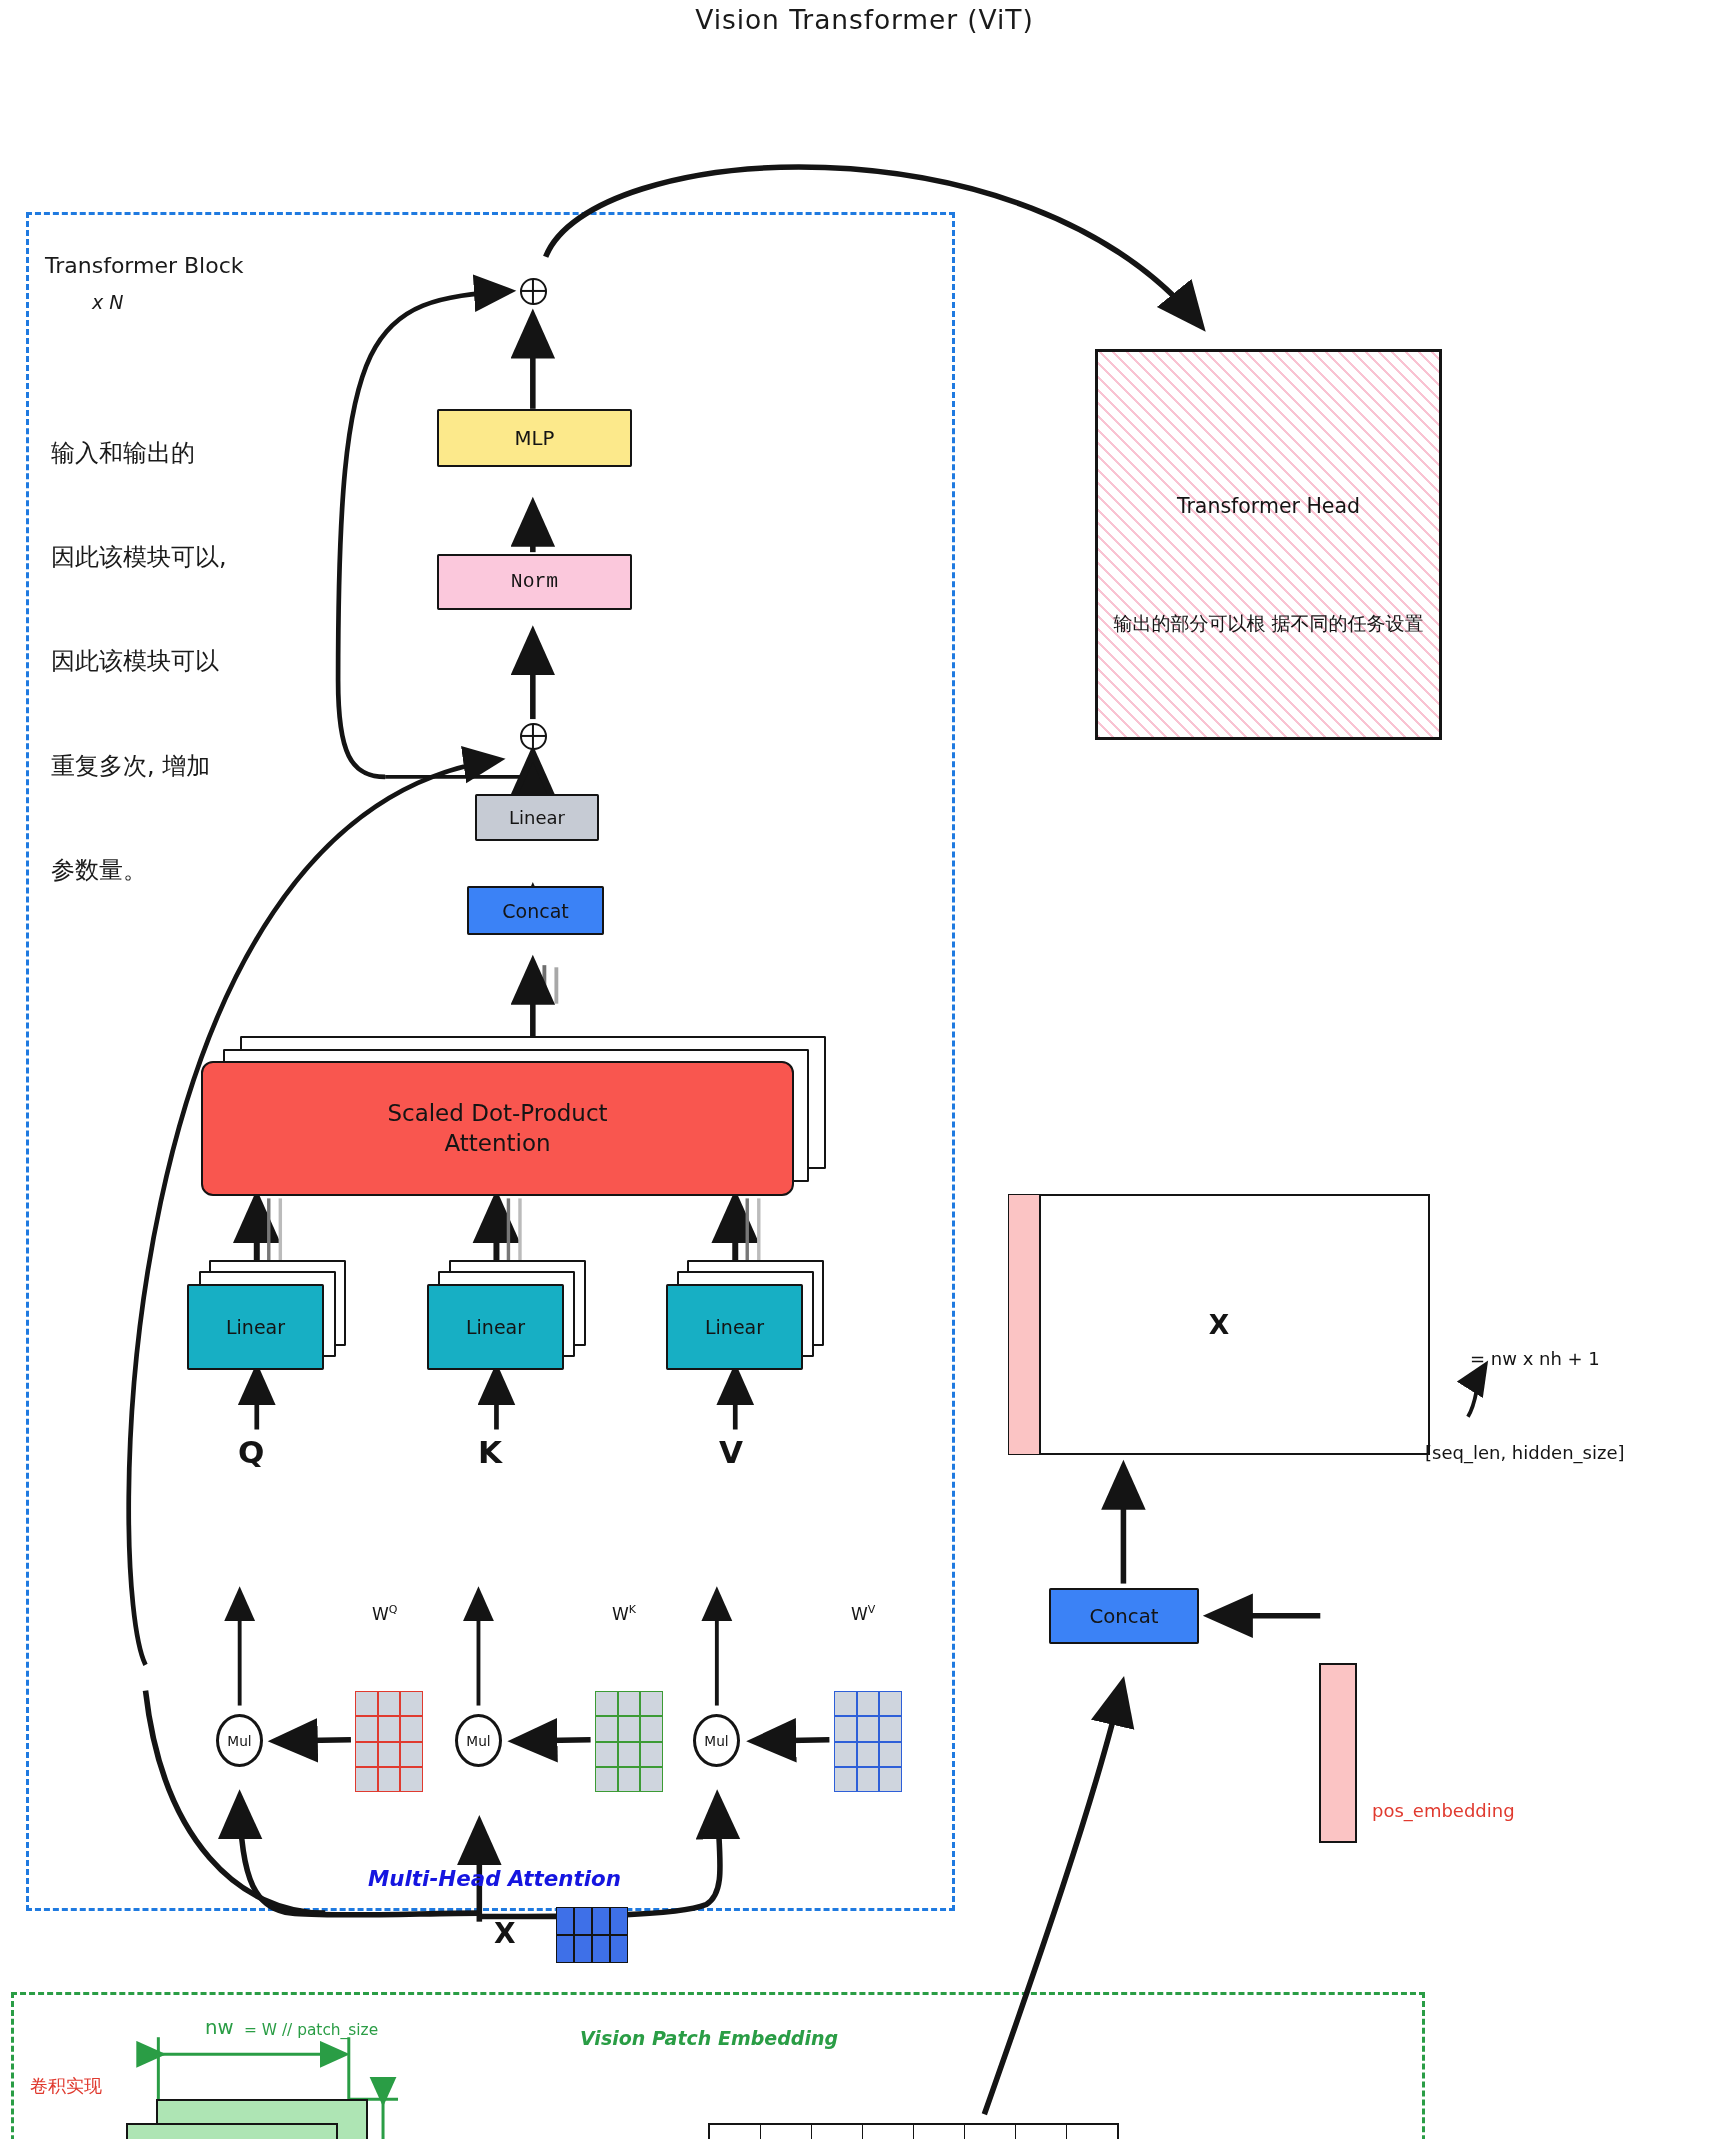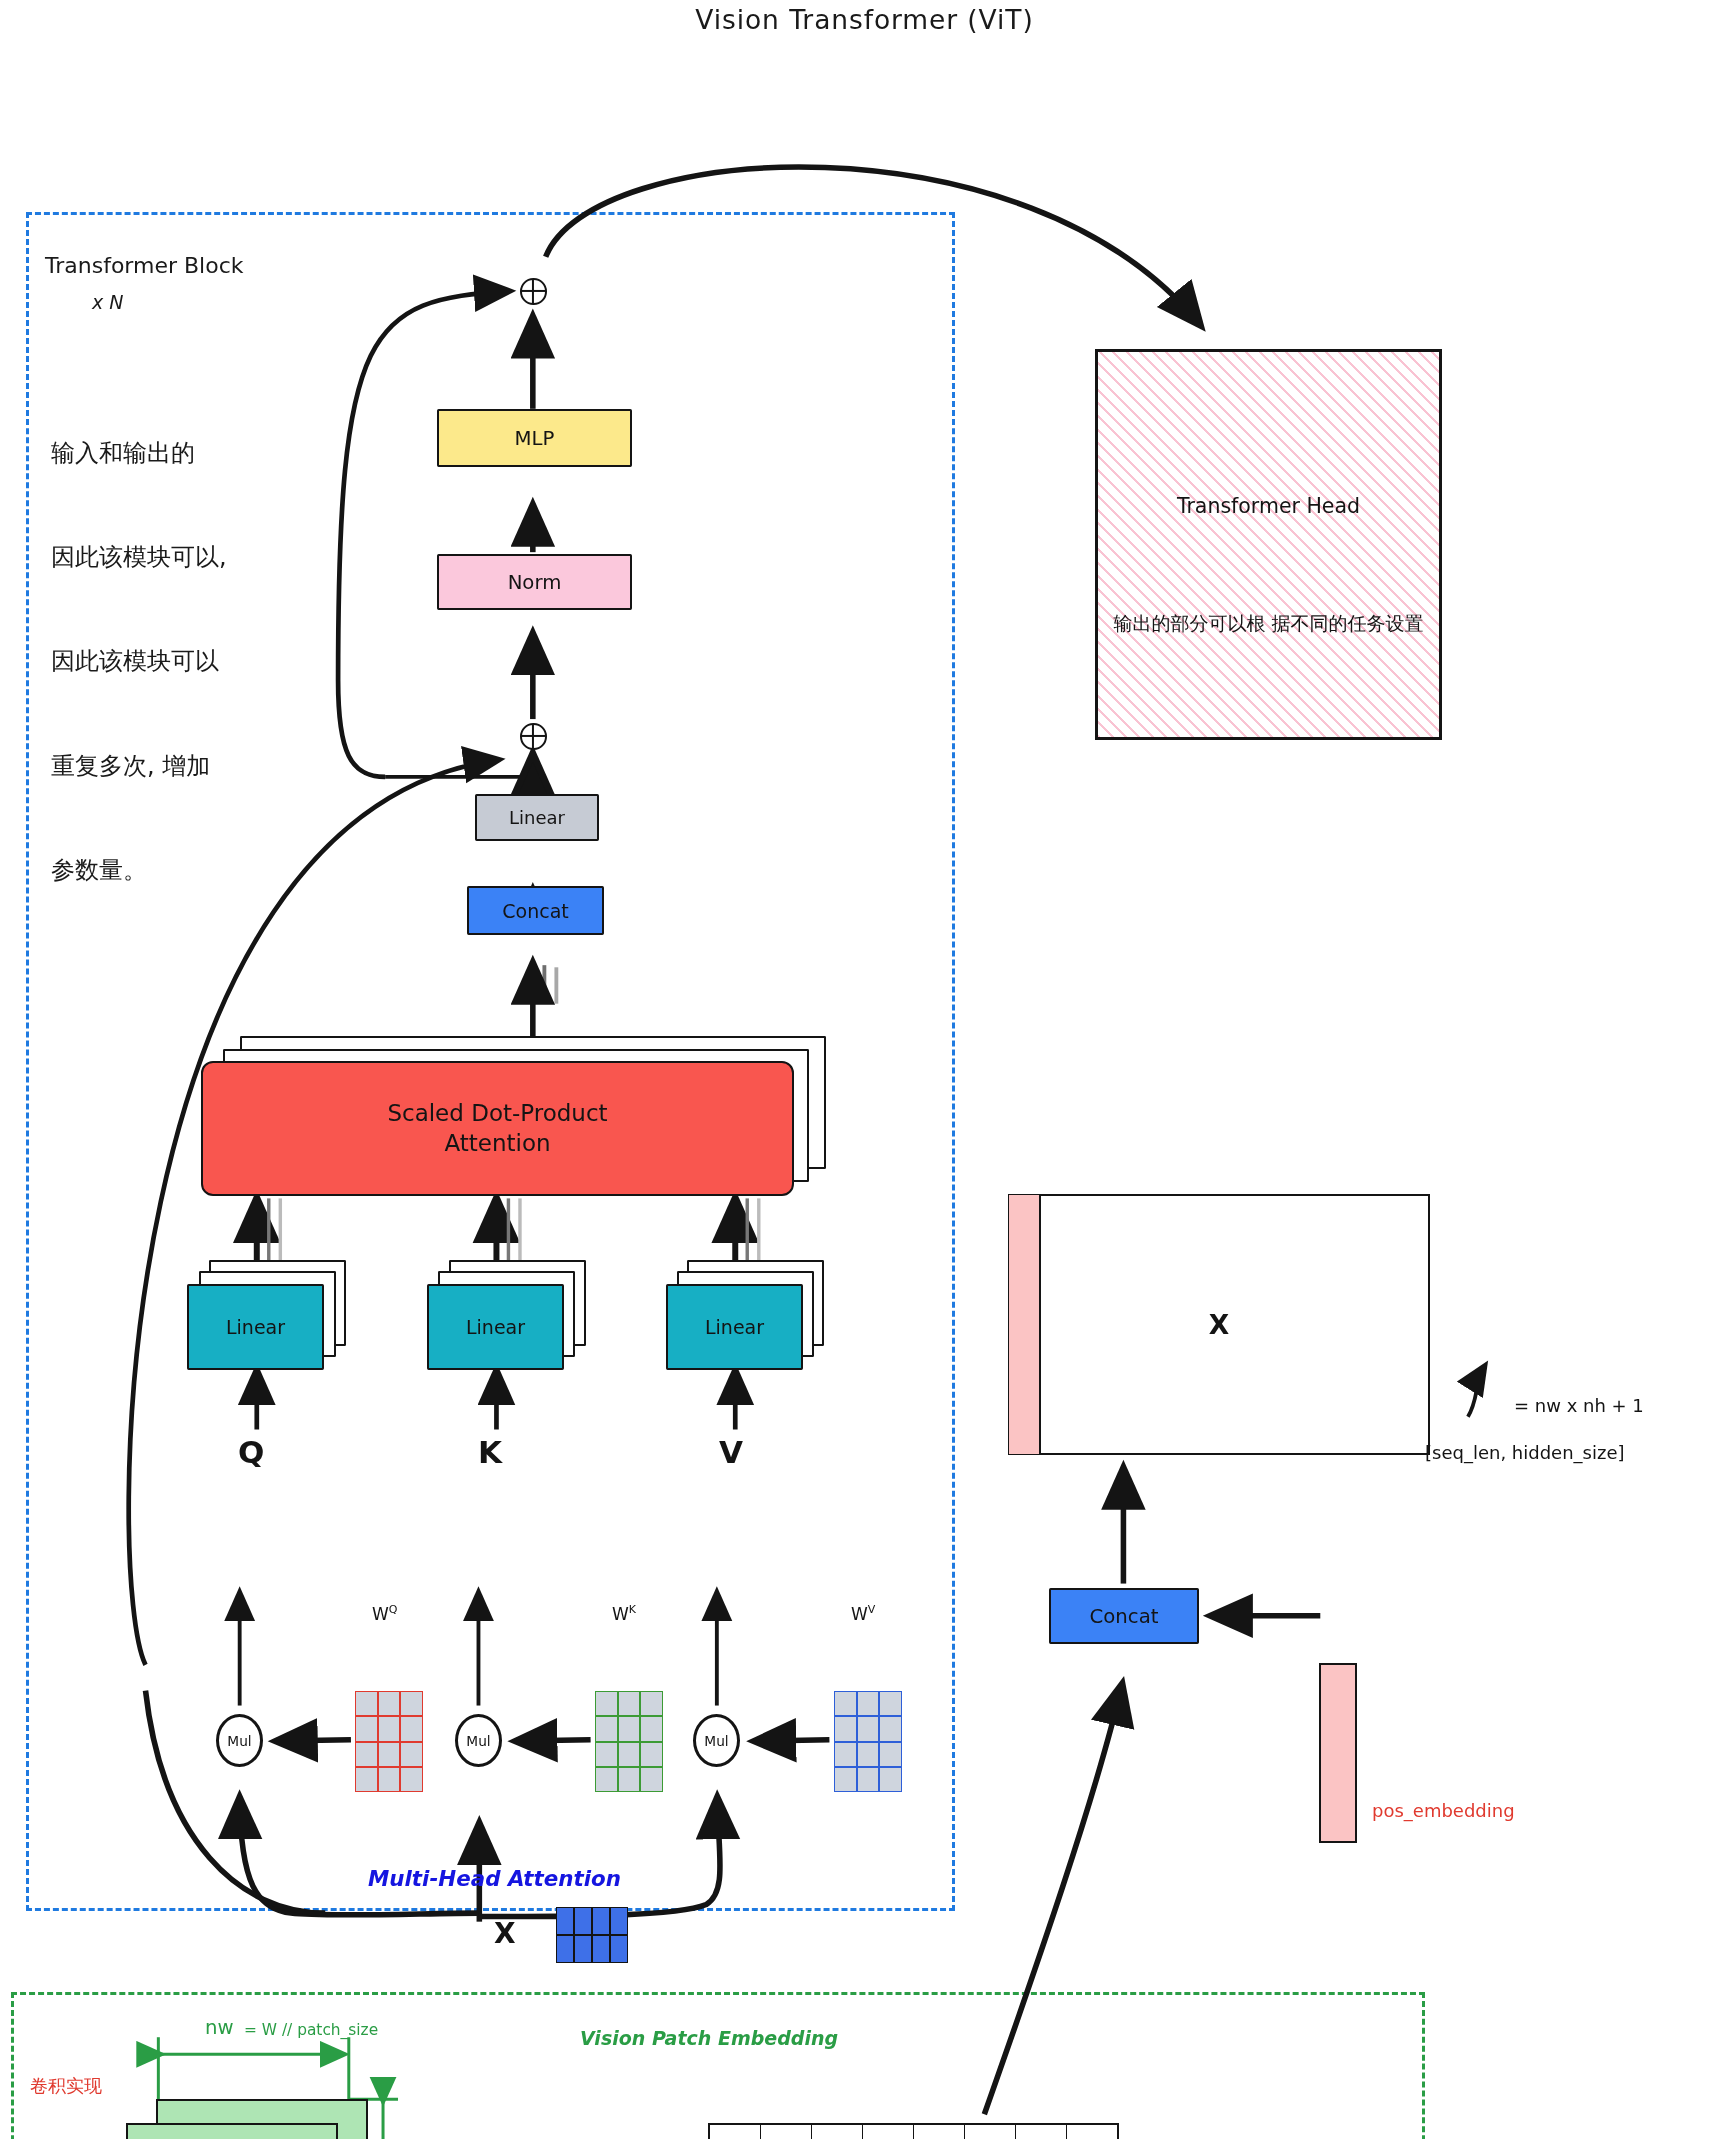--- a/index.html
+++ b/index.html
@@ -264,21 +264,21 @@
     <div>参数量。</div>
   </div>
 
   <div class="circ-add" style="left:520px; top:278px;"></div>
   <div class="circ-add" style="left:520px; top:723px;"></div>
 
   <div class="node yellow" style="left:437px; top:409px; width:195px; height:58px;">
     <span>MLP</span>
   </div>
 
-  <div class="node pink" style="left:437px; top:554px; width:195px; height:56px;">
+  <div class="node pink" style="left:437px; top:554px; width:195px; height:56px;font-family:Liberation Mono, monospace;">
     <span>Norm</span>
   </div>
 
   <div class="node gray" style="left:475px; top:794px; width:124px; height:47px; font-size:18px;">
     <span>Linear</span>
   </div>
 
   <div class="node brightyellow" style="left:467px; top:886px; width:137px; height:49px; font-size:19px;">
     <span>Concat</span>
   </div>
@@ -395,21 +395,21 @@
 Head</div>
     <div id="transformer-head-note" class="cn">输出的部分可以根
 据不同的任务设置</div>
   </div>
 
   <div id="seq-rect">
     <div id="seq-rect-x">X</div>
   </div>
   <div id="seq-rect-cls"></div>
 
-  <div class="lbl" style="left:1514px; top:1348px; font-size:18px;margin-top:47px;">= nw x nh + 1</div>
+  <div class="lbl" style="left:1470px; top:1348px; font-size:18px;">= nw x nh + 1</div>
   <div class="lbl" style="left:1425px; top:1442px; font-size:18px;">[seq_len, hidden_size]</div>
 
   <div class="node brightyellow" style="left:1049px; top:1588px; width:150px; height:56px; font-size:19.7px;">
     <span>Concat</span>
   </div>
 
   <div class="bar pink" style="left:1319px; top:1663px; width:38px; height:180px;"></div>
   <div class="lbl red-txt" style="left:1372px; top:1800px; font-size:18px; color:#E03A2F;">pos_embedding</div>
 
   <div class="t en green-txt" style="left:580px; top:2027px; font-size:19px; font-weight:bold; font-style:italic; color:#2a9d45;">Vision Patch Embedding</div>

